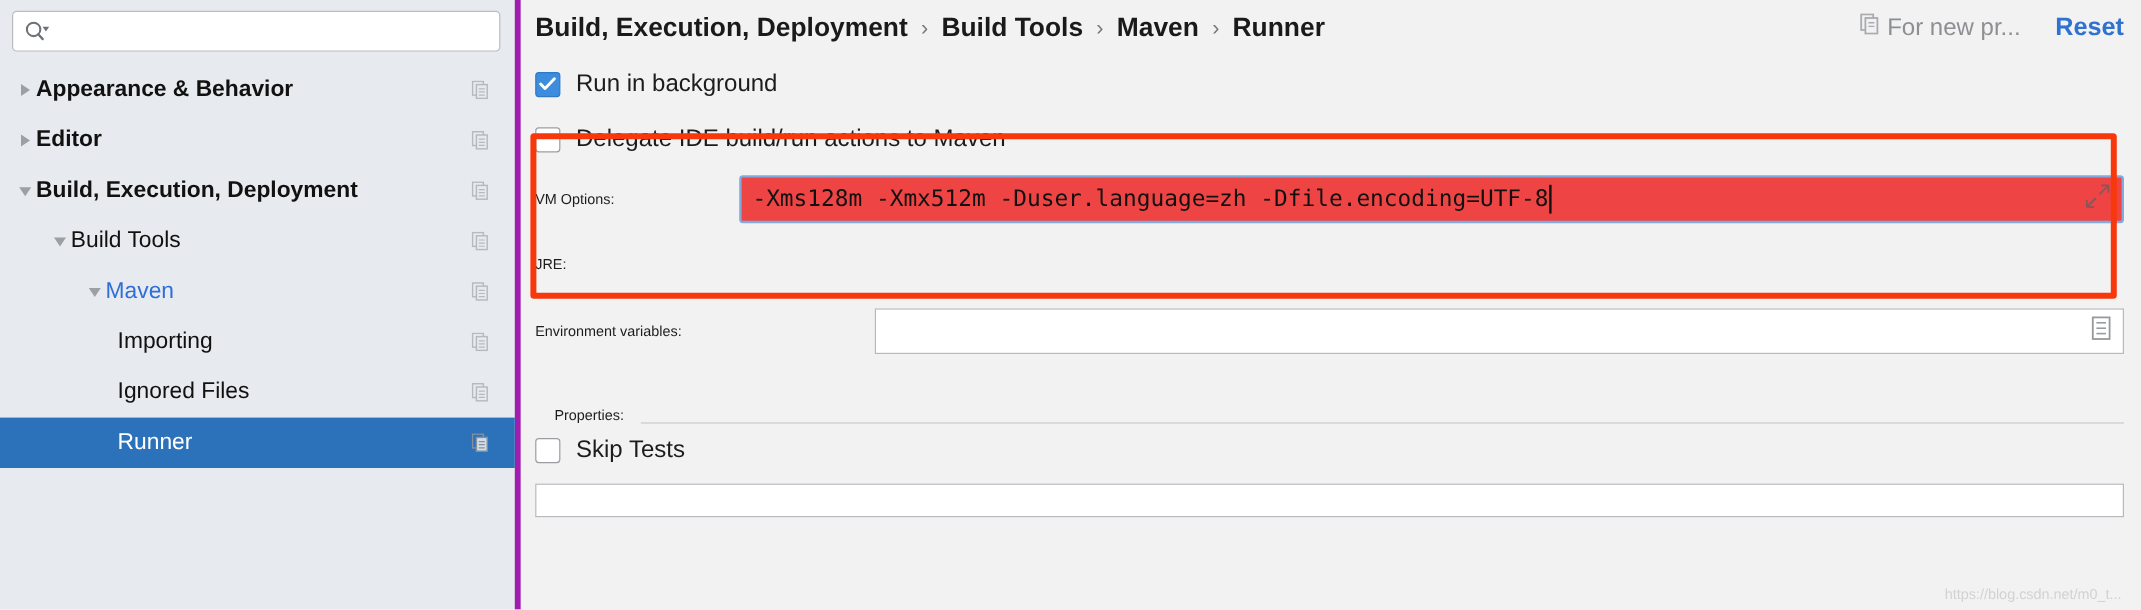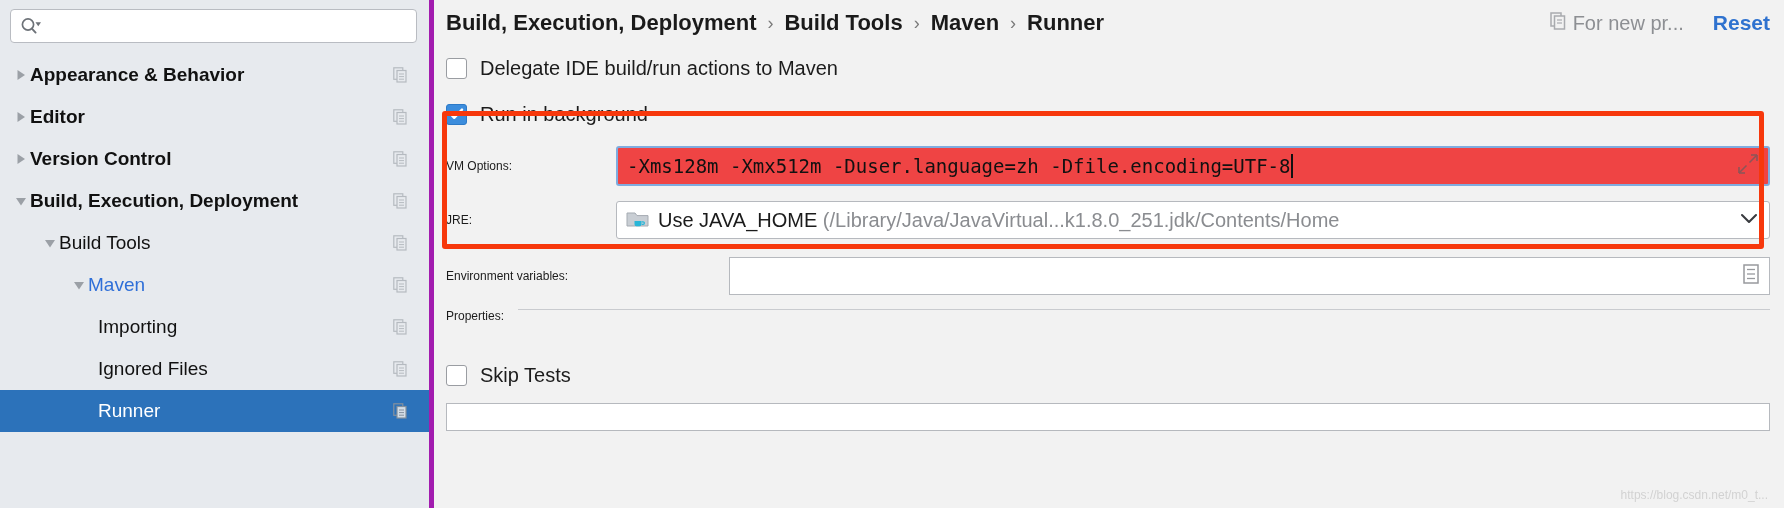--- a/index.html
+++ b/index.html
@@ -183,21 +183,21 @@
     height:38px;
     background:#ffffff;
     border:1px solid #b6b9be;
     box-sizing:border-box;
   }
   .env-btn{
     position:absolute;right:8px;top:50%;transform:translateY(-50%);
     opacity:.7;
   }
 
-  .proprow{height:44px;margin-top:10px;display:flex;align-items:flex-start;}
+  .proprow{height:44px;margin-top:10px;display:flex;align-items:flex-end;margin-left:16px;}
   .prop-line{
     flex:1;height:1px;background:#c9cbcf;margin-left:14px;margin-right:14px;
   }
 
   .skiprow{height:40px;margin-top:2px;}
 
   .bottom-input{
     margin-top:8px;margin-right:14px;
     height:28px;
     background:#ffffff;
@@ -258,35 +258,20 @@
               <line x1="6" y1="12.2" x2="11" y2="12.2" stroke="#8e949b" stroke-width="1"></line>
             </svg></span>
         </div>
         <div class="tree-row lvl0 bold">
           <span class="twisty">
             <svg width="14" height="14" viewBox="0 0 14 14">
               <polygon points="3.5,2 11,7 3.5,12" fill="#9ba0a6"></polygon>
             </svg>
           </span>
           <span class="tree-label">Editor</span>
-          <span class="copy-badge"><svg width="15" height="16" viewBox="0 0 15 16">
-              <rect x="0.8" y="0.8" width="9" height="11.5" fill="none" stroke="#8e949b" stroke-width="1.2"></rect>
-              <rect x="4" y="3.5" width="9" height="11.5" fill="#e7eaee" stroke="#8e949b" stroke-width="1.2"></rect>
-              <line x1="6" y1="7" x2="11" y2="7" stroke="#8e949b" stroke-width="1"></line>
-              <line x1="6" y1="9.6" x2="11" y2="9.6" stroke="#8e949b" stroke-width="1"></line>
-              <line x1="6" y1="12.2" x2="11" y2="12.2" stroke="#8e949b" stroke-width="1"></line>
-            </svg></span>
-        </div>
-        <div class="tree-row lvl0 bold">
-          <span class="twisty">
-            <svg width="14" height="14" viewBox="0 0 14 14">
-              <polygon points="3.5,2 11,7 3.5,12" fill="#9ba0a6"></polygon>
-            </svg>
-          </span>
-          <span class="tree-label">Version Control</span>
           <span class="copy-badge"><svg width="15" height="16" viewBox="0 0 15 16">
               <rect x="0.8" y="0.8" width="9" height="11.5" fill="none" stroke="#8e949b" stroke-width="1.2"></rect>
               <rect x="4" y="3.5" width="9" height="11.5" fill="#e7eaee" stroke="#8e949b" stroke-width="1.2"></rect>
               <line x1="6" y1="7" x2="11" y2="7" stroke="#8e949b" stroke-width="1"></line>
               <line x1="6" y1="9.6" x2="11" y2="9.6" stroke="#8e949b" stroke-width="1"></line>
               <line x1="6" y1="12.2" x2="11" y2="12.2" stroke="#8e949b" stroke-width="1"></line>
             </svg></span>
         </div>
         <div class="tree-row lvl0 bold">
           <span class="twisty">
@@ -392,32 +377,32 @@
           </svg>
         </span>
         <span>For new pr...</span>
       </span>
 
       <span class="reset-link">Reset</span>
     </div>
 
     <div class="form">
 
-      <div class="row cbrow">
-        <span class="cb"></span>
-        <span class="cb-label">Delegate IDE build/run actions to Maven</span>
-      </div>
-
       <div class="row cbrow" style="height:48px;">
         <span class="cb checked">
           <svg width="15" height="12" viewBox="0 0 15 12">
             <polyline points="1.5,6 5.2,9.8 13,1.6" fill="none" stroke="#ffffff" stroke-width="2.4" stroke-linecap="round" stroke-linejoin="round"></polyline>
           </svg>
         </span>
         <span class="cb-label">Run in background</span>
+      </div>
+
+      <div class="row cbrow">
+        <span class="cb"></span>
+        <span class="cb-label">Delegate IDE build/run actions to Maven</span>
       </div>
 
       <div class="row vmrow">
         <span class="field-label lblcol">VM Options:</span>
         <span class="vm-input">
           <span class="vm-text">-Xms128m -Xmx512m -Duser.language=zh -Dfile.encoding=UTF-8</span>
           <span class="caret"></span>
           <span class="expand-icon">
             <svg width="22" height="22" viewBox="0 0 22 22">
               <polyline points="20,2 20,8" stroke="#5b5d61" stroke-width="1.6" fill="none"></polyline>
@@ -426,35 +411,20 @@
               <polyline points="2,20 2,14" stroke="#5b5d61" stroke-width="1.6" fill="none"></polyline>
               <polyline points="2,20 8,20" stroke="#5b5d61" stroke-width="1.6" fill="none"></polyline>
               <line x1="2" y1="20" x2="9.5" y2="12.5" stroke="#5b5d61" stroke-width="1.6"></line>
             </svg>
           </span>
         </span>
       </div>
 
       <div class="row jrerow">
         <span class="field-label lblcol">JRE:</span>
-        <span class="combo">
-          <span class="jicon">
-            <svg width="24" height="22" viewBox="0 0 24 22">
-              <path d="M1 4 L9 4 L11 6.6 L22 6.6 L22 17 L1 17 Z" fill="#c9ced4" stroke="#a5abb2" stroke-width="1"></path>
-              <path d="M8.5 12 h7 v3.2 a2 2 0 0 1 -2 2 h-3 a2 2 0 0 1 -2 -2 Z" fill="#29b6d8"></path>
-              <path d="M15.8 12.8 h1.3 a1.3 1.3 0 0 1 0 2.6 h-1.3" fill="none" stroke="#29b6d8" stroke-width="1.2"></path>
-            </svg>
-          </span>
-          <span class="combo-text"><span>Use JAVA_HOME</span> <span class="dim">(/Library/Java/JavaVirtual...k1.8.0_251.jdk/Contents/Home</span></span>
-          <span class="combo-arrow">
-            <svg width="20" height="14" viewBox="0 0 20 14">
-              <polyline points="3,4 10,11 17,4" fill="none" stroke="#3a3c40" stroke-width="2.1" stroke-linecap="round" stroke-linejoin="round"></polyline>
-            </svg>
-          </span>
-        </span>
       </div>
 
       <div class="row envrow">
         <span class="field-label" style="width:283px;flex:0 0 283px;">Environment variables:</span>
         <span class="env-input">
           <span class="env-btn">
             <svg width="20" height="22" viewBox="0 0 20 22">
               <rect x="3" y="2" width="14" height="18" fill="none" stroke="#6c6f74" stroke-width="1.5"></rect>
               <line x1="6" y1="6.5" x2="14" y2="6.5" stroke="#6c6f74" stroke-width="1.3"></line>
               <line x1="6" y1="11" x2="14" y2="11" stroke="#6c6f74" stroke-width="1.3"></line>

